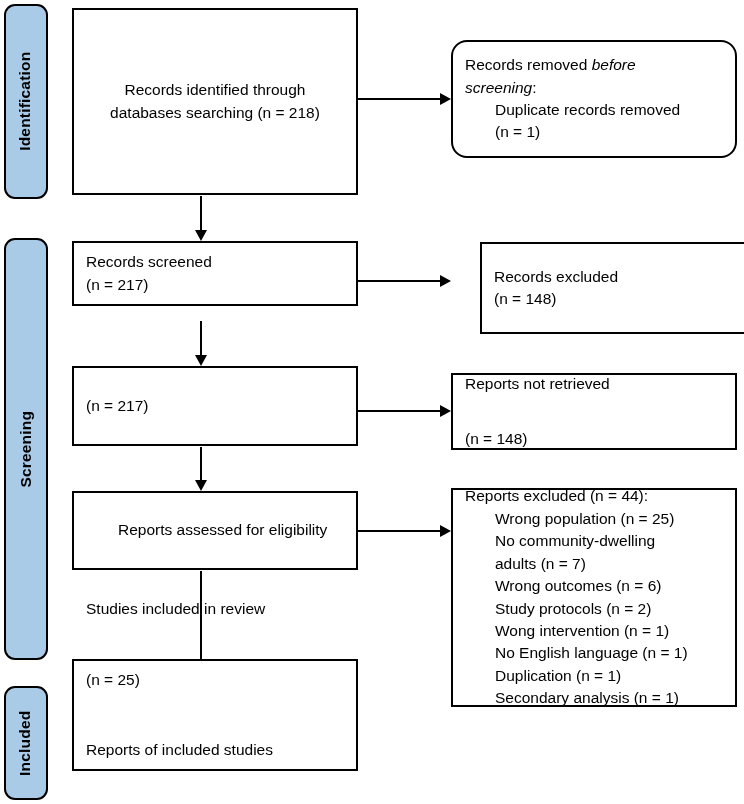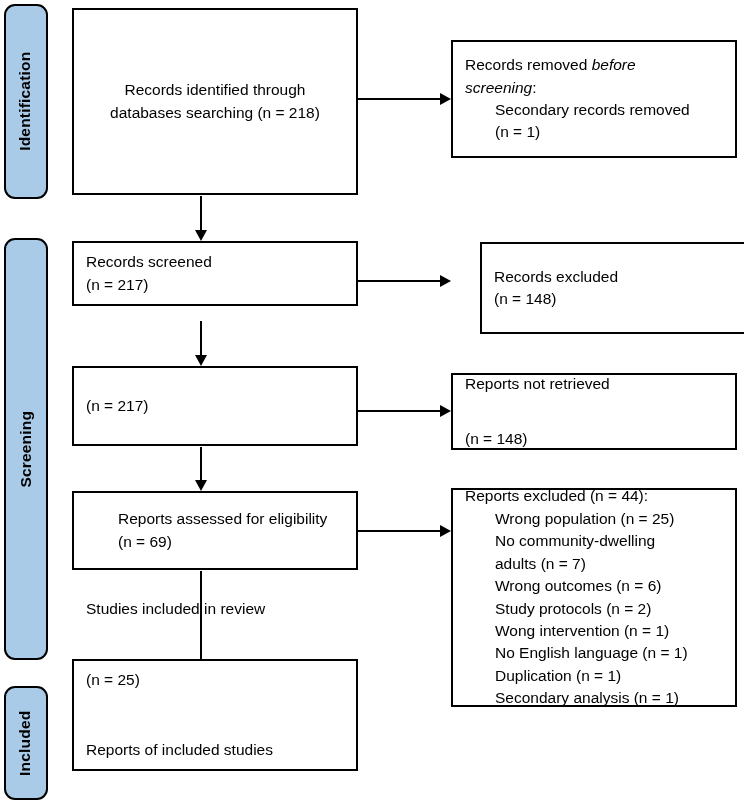--- a/index.html
+++ b/index.html
@@ -66,21 +66,21 @@
     justify-content: center;
     padding: 4px 12px;
   }
   .box .bline { white-space: nowrap; }
   .box .indent { padding-left: 30px; }
   .b1 { left: 72px;  top: 8px;   height: 187px; text-align: center; }
   .b2 { left: 72px;  top: 241px; height: 65px;  }
   .b3 { left: 72px;  top: 366px; height: 80px;  }
   .b4 { left: 72px;  top: 491px; height: 79px; padding-left: 44px;  }
   .b5 { left: 72px;  top: 659px; height: 112px; gap: 48px; }
-  .r1 { left: 451px; top: 40px;  height: 118px; }
+  .r1 { left: 451px; top: 40px;  height: 118px; border-radius: 16px; }
   .r2 { left: 432px; top: 242px; height: 92px; margin-left: 48px;  }
   .r3 { left: 451px; top: 373px; height: 77px; gap: 32px;  }
   .r4 { left: 451px; top: 488px; height: 219px; }
 </style>
 </head>
 <body>
 
 <div class="canvas">
 
   <svg class="arrows" viewBox="0 0 744 804" xmlns="http://www.w3.org/2000/svg">
@@ -139,34 +139,33 @@
     <div class="bline">Records screened</div>
     <div class="bline">(n = 217)</div>
   </div>
 
   <div class="box b3">
     <div class="bline">(n = 217)</div>
   </div>
 
   <div class="box b4">
     <div class="bline">Reports assessed for eligibility</div>
-    <div class="bline">(n = 69)</div>
   </div>
 
   <div class="box b5">
     <div class="bline">Studies included in review</div>
     <div class="bline">(n = 25)</div>
     <div class="bline">Reports of included studies</div>
     <div class="bline">(n = 25)</div>
   </div>
 
   <div class="box r1">
     <div class="bline"><span>Records removed </span><i>before</i></div>
     <div class="bline"><i>screening</i><span>:</span></div>
-    <div class="bline indent">Secondary records removed</div>
+    <div class="bline indent">Duplicate records removed</div>
     <div class="bline indent">(n = 1)</div>
   </div>
 
   <div class="box r2">
     <div class="bline">Records excluded</div>
     <div class="bline">(n = 148)</div>
   </div>
 
   <div class="box r3">
     <div class="bline">Reports not retrieved</div>

